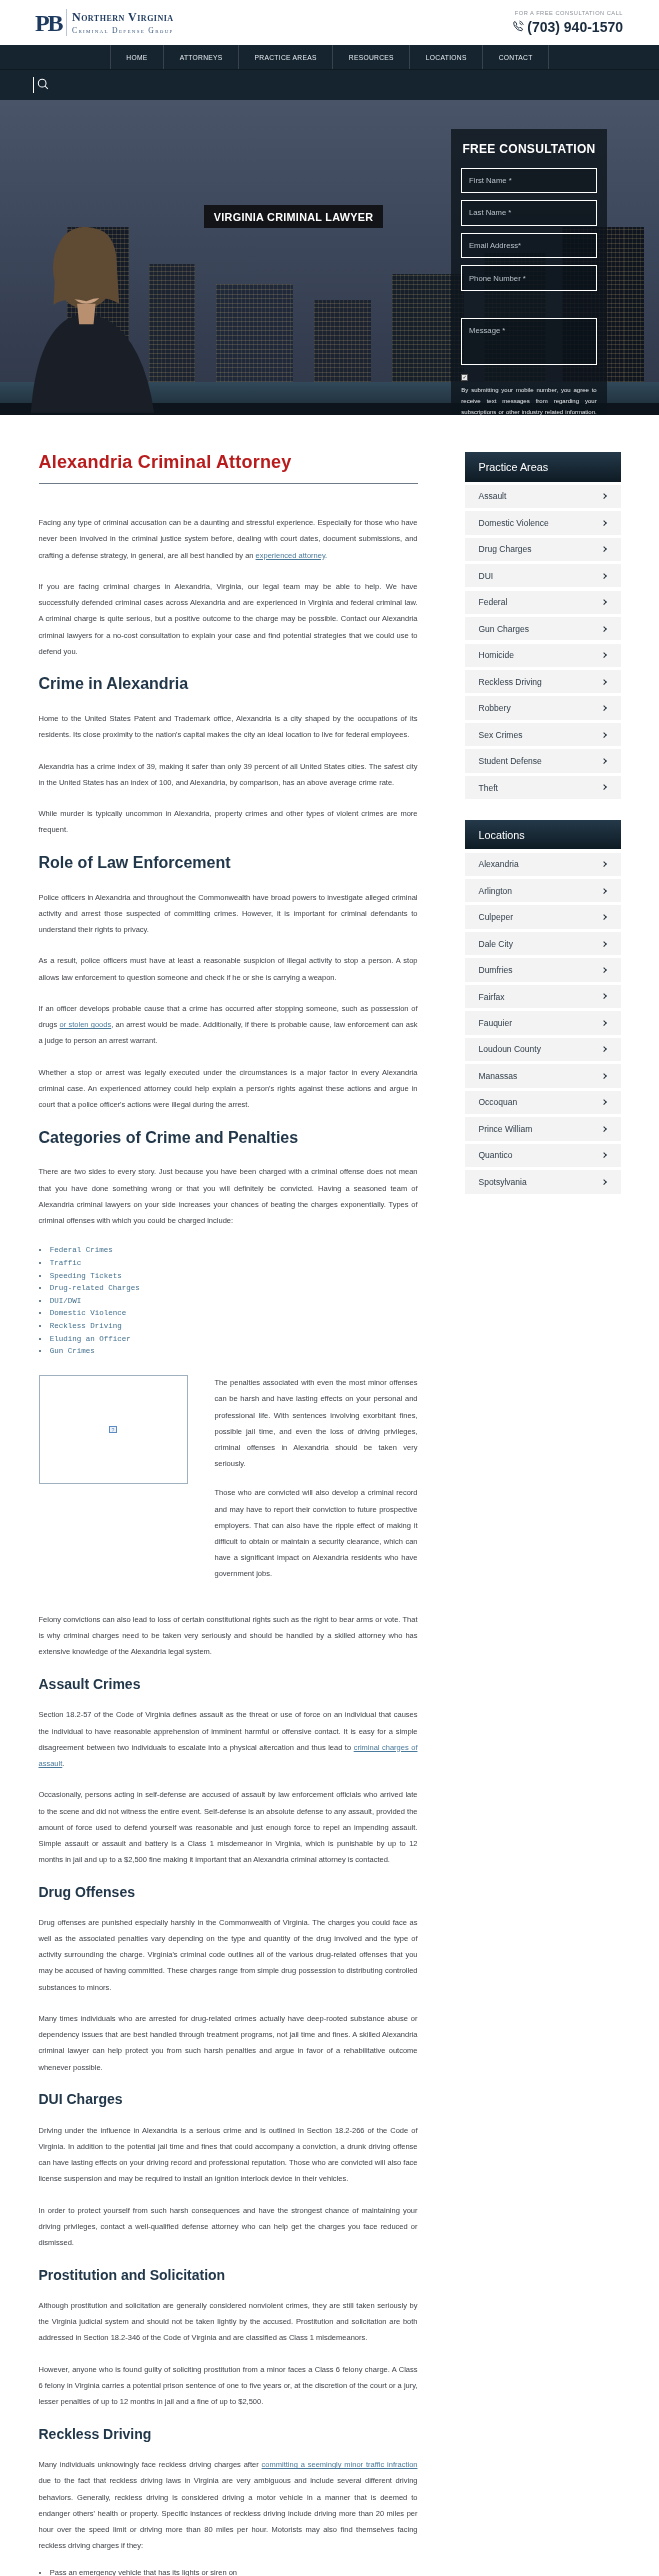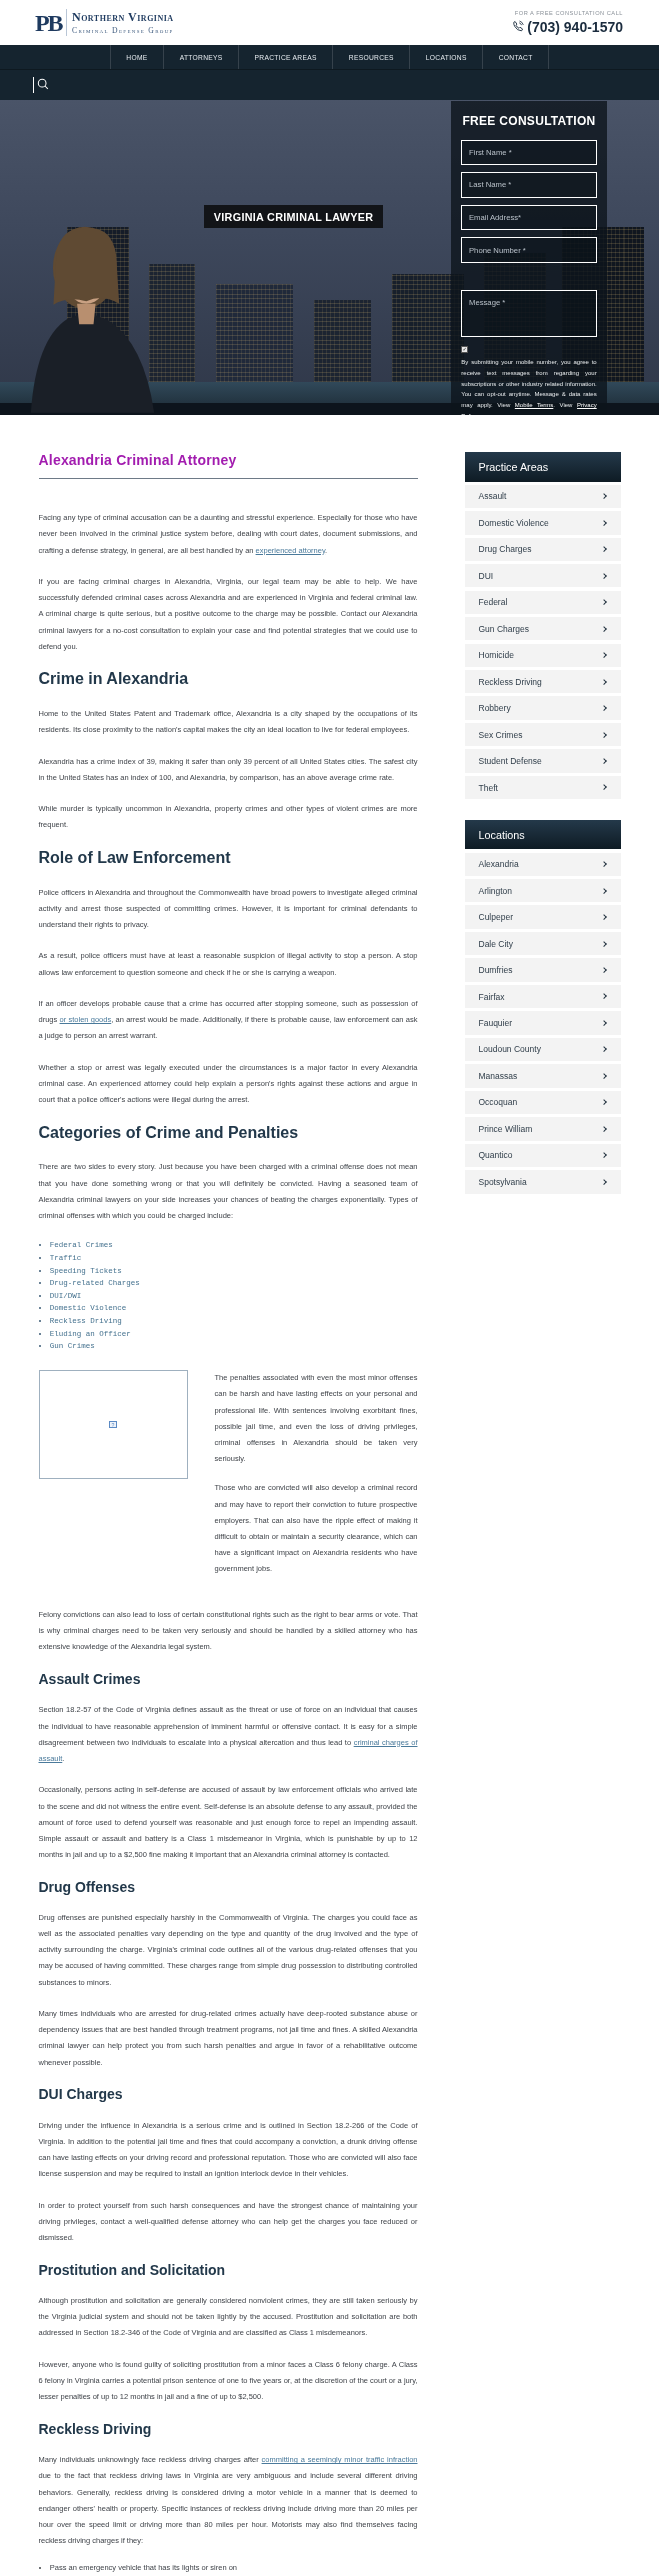--- a/index.html
+++ b/index.html
@@ -38,34 +38,34 @@
   .b4 { left: 314px;  width: 57px; height: 82px; }
   .b5 { left: 392px;  width: 72px; height: 108px; background-color: #171f2b; }
   .b6 { left: 484px;  width: 62px; height: 129px; }
   .b7 { left: 562px; width: 82px; height: 155px; background-color: #10161f; }
   .hero-water { position: absolute; bottom: 11.3px; left: 0; right: 0; height: 21.6px; background: linear-gradient(180deg, #31495a, #22333f); }
   .hero-bank { position: absolute; bottom: 0; left: 0; right: 0; height: 12.4px; background: #0d141c; }
   .hero-person { position: absolute; left: 0; bottom: 0; }
   .hero-title { position: absolute; left: 204px; top: 105px; background: rgba(8,8,8,.82); color: #fff; font-weight: bold; font-size: 10.8px; letter-spacing: 0.3px; padding: 5.7px 9.8px; white-space: nowrap; }
 
   
-  .consult-form { position: absolute; top: 1px; right: 52px; width: 156px; background: rgba(12,20,28,.8); padding: 10.3px 10.3px 12.4px; }
+  .consult-form { position: absolute; top: 29px; right: 52px; width: 156px; background: rgba(12,20,28,.8); padding: 10.3px 10.3px 12.4px; }
   .form-title { color: #fff; text-align: center; font-weight: bold; font-size: 12px; letter-spacing: 0.3px; margin: 3.1px 0 11.3px; }
   .consult-form input, .consult-form textarea { display: block; width: 100%; background: rgba(10,16,22,.35); border: 0.5px solid #ffffff; color: #e8ecef; font-size: 7.7px; font-family: "Liberation Sans", sans-serif; padding: 7.2px 6.7px; margin-bottom: 7.2px; }
   .consult-form input::placeholder, .consult-form textarea::placeholder { color: #b9c1c9; }
   .consult-form textarea { height: 47px; resize: none; margin-top: 27px; }
   .consent-row { margin: 2.1px 0 4.1px; }
   .consent-checkbox { width: 6.7px; height: 6.7px; background: #e9e9e9; border: 0.5px solid #555; display: inline-block; font-size: 5.2px; line-height: 5.7px; text-align: center; color: #222; cursor: pointer; }
   .disclaimer { color: #e9ecee; font-size: 6px; line-height: 1.8; text-align: justify; margin-bottom: 8.2px; }
   .disclaimer a { color: #ffffff; text-decoration: underline; }
 
   
   .content { width: 582px; margin: 0 auto; display: flex; padding: 37px 0 31px; }
   .main-col { width: 379px; flex: 0 0 379px; }
-  .page-title { font-size: 14px; font-weight: bold; color: #a21caf; letter-spacing: 0.2px; }
+  .page-title { font-size: 18px; font-weight: bold; color: #b91c1c; letter-spacing: 0.2px; }
   .title-rule { border: none; border-top: 1px solid #6e7a87; margin: 10.3px 0 31px; }
   .main-col p { font-size: 7.5px; line-height: 2.15; text-align: justify; color: #3f4349; margin-bottom: 15.5px; }
   .sec-h2 { font-size: 16px; font-weight: bold; color: #22384a; margin: 13.4px 0 17.5px; }
   .sec-h3 { font-size: 14px; font-weight: bold; color: #22384a; margin: 11.3px 0 15.5px; }
   .inline-link { color: #4a7a9b; text-decoration: underline; cursor: pointer; }
   .link-list { list-style: disc; padding-left: 11.3px; margin: 0 0 17.5px; }
   .link-list li { font-size: 7.5px; line-height: 1.68; color: #3a5a74; font-family: Liberation Mono, monospace; }
   .link-list a { color: #44718e; text-decoration: none; cursor: pointer; }
   .plain-list { list-style: disc; padding-left: 11.3px; margin: -3.1px 0 15.5px; }
   .plain-list li { font-size: 7.5px; line-height: 1.9; color: #3f4349; }

